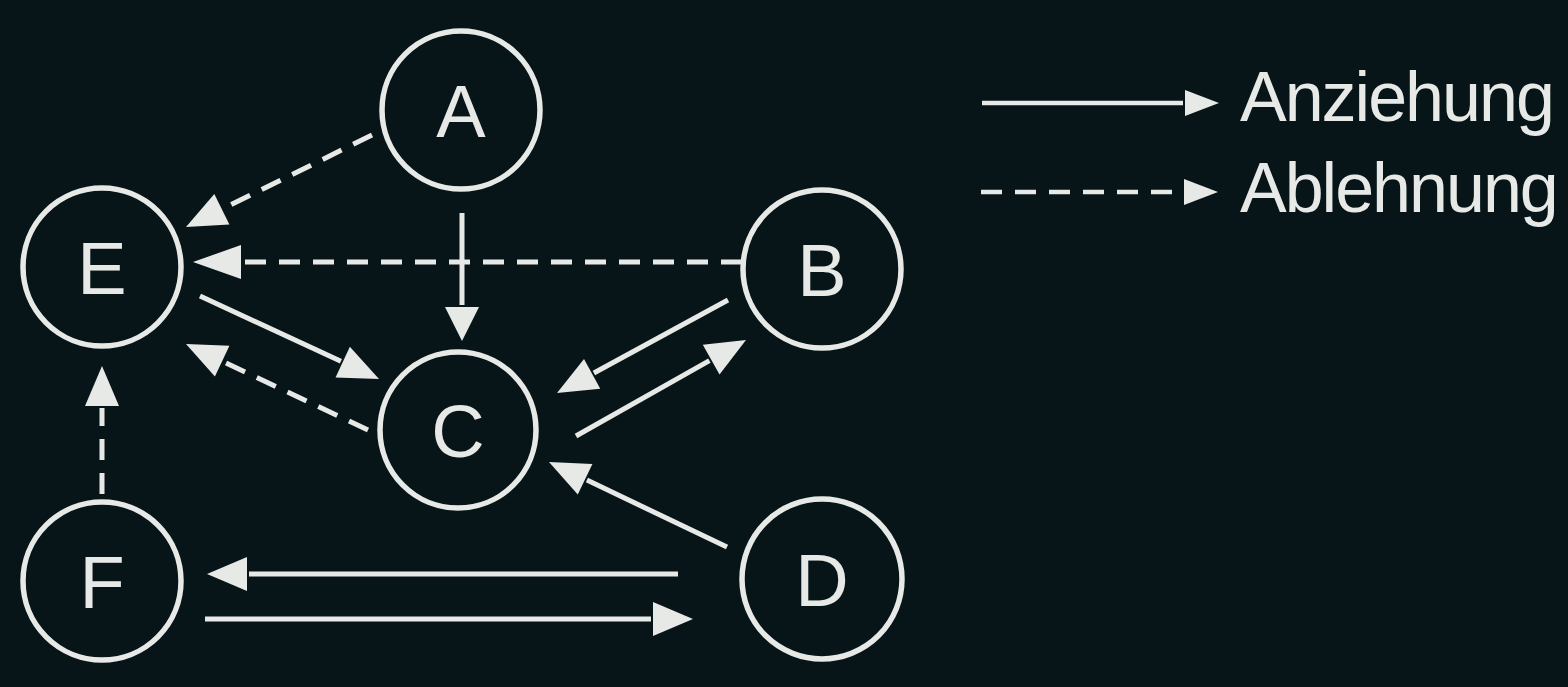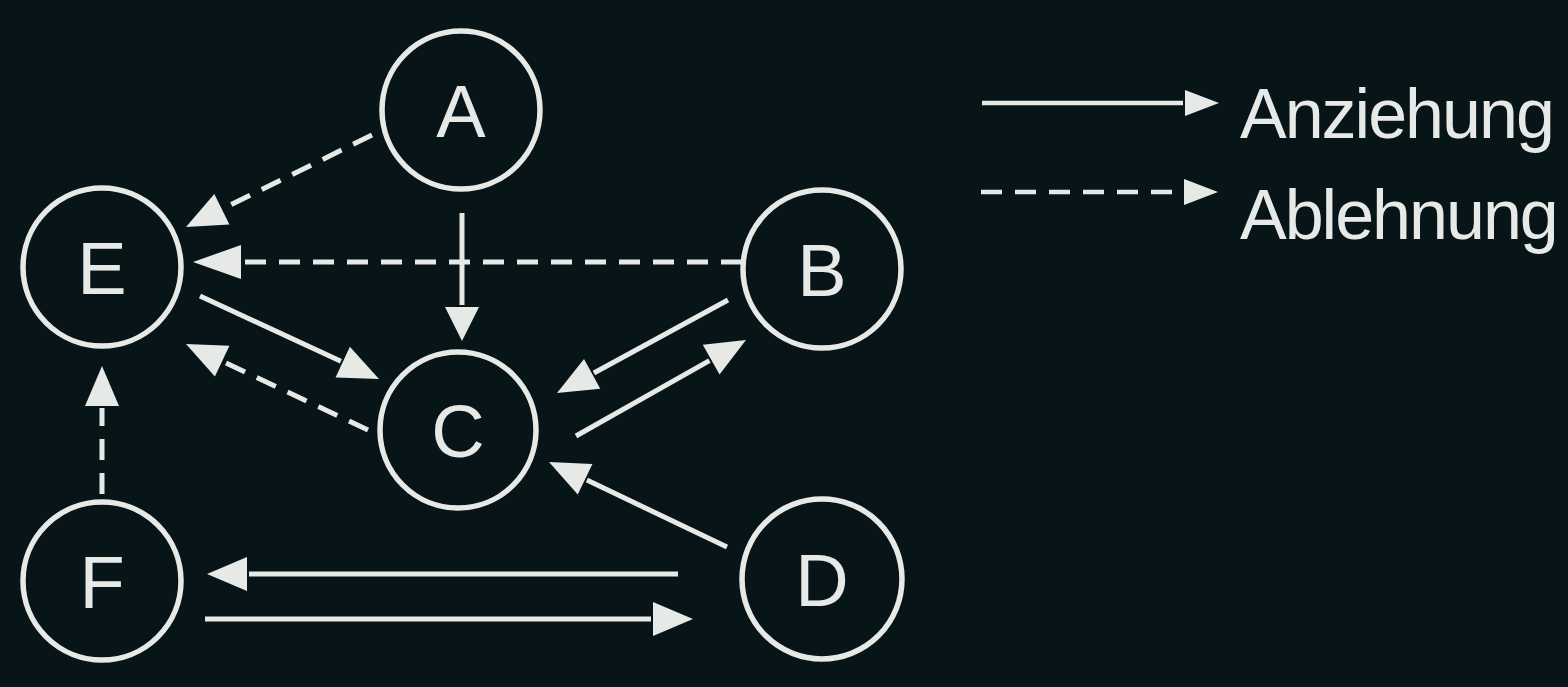--- a/index.html
+++ b/index.html
@@ -22,22 +22,22 @@
   }
   .legend-label{
     position:absolute;
     color:var(--fg,#e7e9e7);
     font-size:70px;
     letter-spacing:-2px;
     line-height:1;
     white-space:nowrap;
     font-family:"Liberation Sans",sans-serif;
   }
-  .legend-label-anziehung{left:1240px;top:62px;margin-top:17px;}
-  .legend-label-ablehnung{left:1240px;top:153px;margin-top:27px;}
+  .legend-label-anziehung{left:1240px;top:62px;}
+  .legend-label-ablehnung{left:1240px;top:153px;}
 </style>
 </head>
 <body>
 
 <div class="stage">
   <svg class="graph-svg" width="1568" height="687" viewBox="0 0 1568 687">
     <g id="edges-layer">
         <g>
           <line x1="372" y1="135" x2="223.64655338654177" y2="208.37912413138793" class="edge-line" stroke-width="5" stroke-dasharray="21 13"></line>
           <polygon points="186,227 214.31683918322062,194.02794184962636 229.39088155304944,224.50372316254112" class="edge-head"></polygon>

